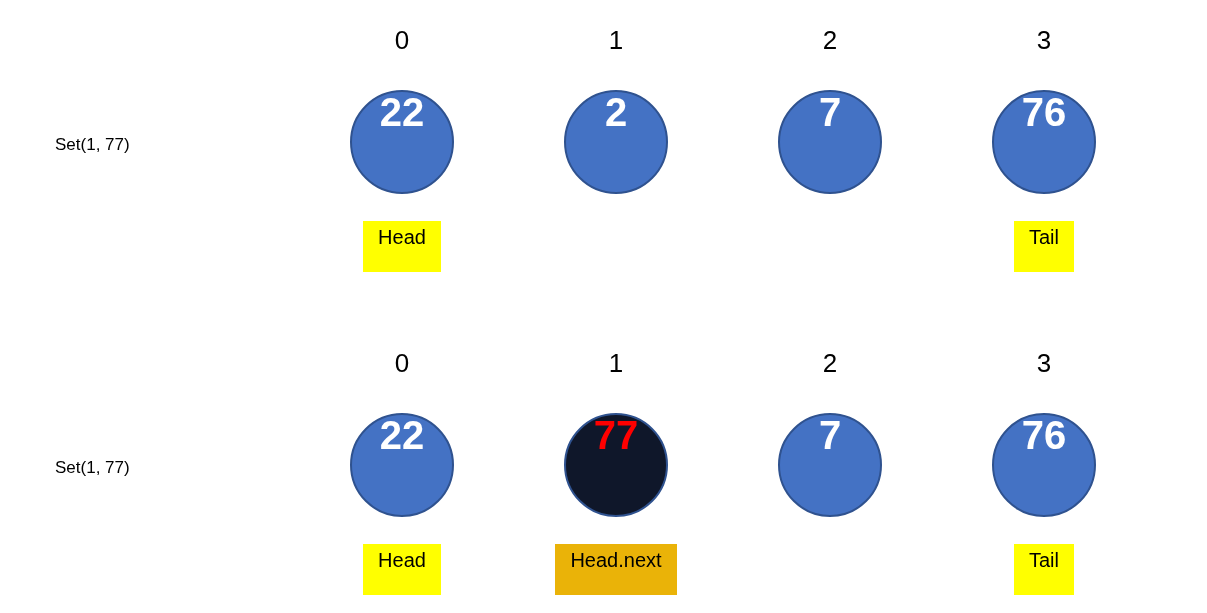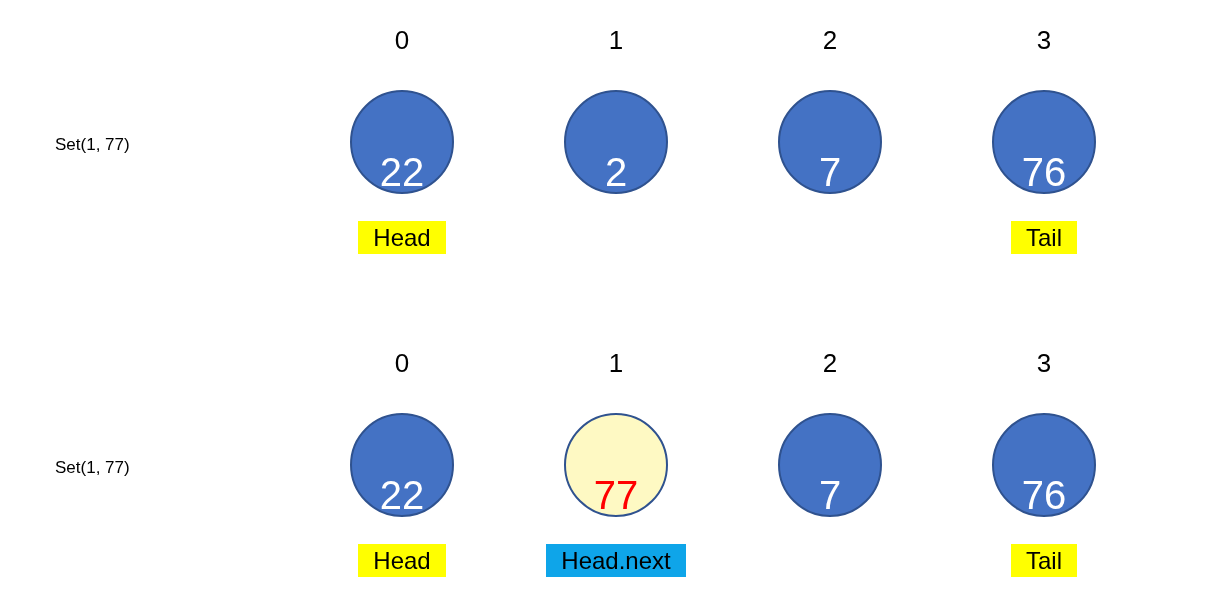--- a/index.html
+++ b/index.html
@@ -48,35 +48,36 @@
     color: #000;
   }
 
   .node-circle {
     width: 104px;
     height: 104px;
     border-radius: 50%;
     background: #4472C4;
     border: 2px solid #2F528F;
     display: flex;
-    align-items: flex-end;
+    align-items: flex-start;
     justify-content: center;
+    font-weight: bold;
   }
 
   .node-value {
     font-size: 40px;
     line-height: 1;
     color: #ffffff;
   }
 
   .pointer-label {
     margin-top: 27px;
-    height: 33px;
+    height: 51px;
     line-height: 33px;
-    font-size: 24px;
+    font-size: 20px;
     padding: 0 15px;
     color: #000;
     white-space: nowrap;
   }
 </style>
 </head>
 <body>
 
 <div class="diagram">
 
@@ -126,24 +127,24 @@
       <div class="node-col">
         <div class="node-index">0</div>
         <div class="node-circle" style="background-color: rgb(68, 114, 196); border-color: rgb(47, 82, 143);">
           <span class="node-value" style="color: rgb(255, 255, 255);">22</span>
         </div>
         <div class="pointer-label" style="background-color: rgb(255, 255, 0);">Head</div>
       </div>
 
       <div class="node-col">
         <div class="node-index">1</div>
-        <div class="node-circle" style="background-color: #fef9c3; border-color: rgb(47, 82, 143);">
+        <div class="node-circle" style="background-color: #0f172a; border-color: rgb(47, 82, 143);">
           <span class="node-value" style="color: rgb(255, 0, 0);">77</span>
         </div>
-        <div class="pointer-label" style="background-color: #0ea5e9;">Head.next</div>
+        <div class="pointer-label" style="background-color: #eab308;">Head.next</div>
       </div>
 
       <div class="node-col">
         <div class="node-index">2</div>
         <div class="node-circle" style="background-color: rgb(68, 114, 196); border-color: rgb(47, 82, 143);">
           <span class="node-value" style="color: rgb(255, 255, 255);">7</span>
         </div>
         <div class="pointer-label"></div>
       </div>
 

